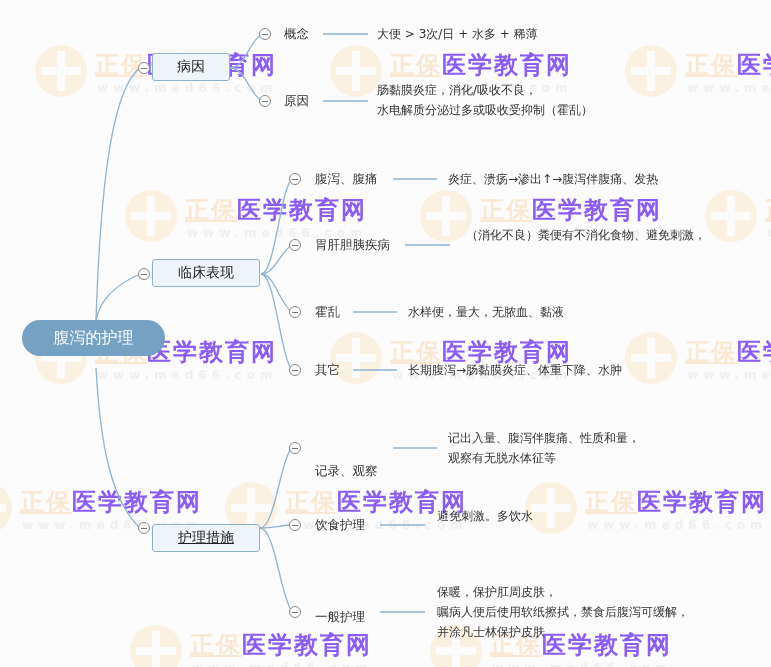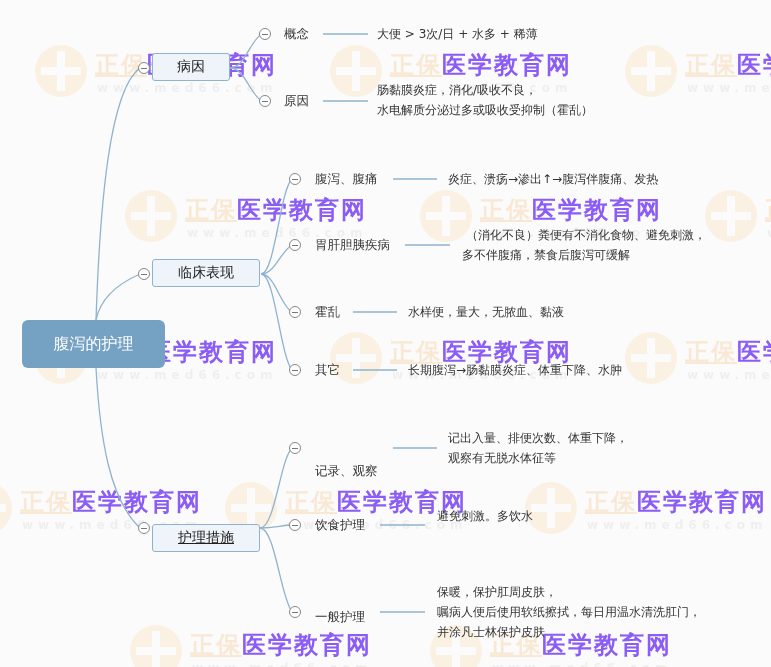--- a/index.html
+++ b/index.html
@@ -5,21 +5,21 @@
   html,body{margin:0;padding:0;}
   body{width:771px;height:667px;background:#fbfbfb;position:relative;overflow:hidden;font-family:"DejaVu Sans","Liberation Sans",sans-serif;color:#333;}
   .wm{position:absolute;pointer-events:none;}
   .wm .logo{position:absolute;left:0;top:0;width:52px;height:52px;border-radius:50%;background:#fbf1e2;}
   .wm .logo:before{content:"";position:absolute;left:22px;top:6px;width:8px;height:40px;background:#fbfbfb;}
   .wm .logo:after{content:"";position:absolute;left:6px;top:22px;width:40px;height:8px;background:#fbfbfb;}
   .wm .t1{position:absolute;left:60px;top:4px;font-size:24px;font-weight:bold;letter-spacing:2px;white-space:nowrap;}
   .wm .t1 .a{color:#f9e9d4;text-decoration:underline;} .wm .t1 .b{color:#8b5cf6;}
   .wm .t2{position:absolute;left:62px;top:36px;font-size:12px;font-weight:bold;letter-spacing:5px;color:#efefef;white-space:nowrap;}
   svg.lines{position:absolute;left:0;top:0;}
-  .root{position:absolute;left:22px;top:320px;width:143px;height:48px;background:#75a2c3;border-radius:6px;color:#fff;font-size:16px;display:flex;align-items:center;justify-content:center;}
+  .root{position:absolute;left:22px;top:320px;width:143px;height:36px;background:#75a2c3;border-radius:18px;color:#fff;font-size:16px;display:flex;align-items:center;justify-content:center;}
   .branch{position:absolute;height:28px;background:#eef4f9;border:1px solid #8fb3cf;border-radius:3px;font-size:14px;color:#222;display:flex;align-items:center;justify-content:center;box-sizing:border-box;}
   .toggle{position:absolute;width:12px;height:12px;border:1.3px solid #888;border-radius:50%;background:#fff;box-sizing:border-box;}
   .toggle:after{content:"";position:absolute;left:2px;right:2px;top:4.5px;height:1.2px;background:#777;}
   .leaf{position:absolute;font-size:12.5px;color:#333;white-space:nowrap;}
   .desc{position:absolute;font-size:12px;color:#333;line-height:20px;white-space:nowrap;}
 </style>
 </head>
 <body>
 
 <div class="wm" style="left:35px;top:45px;">
@@ -152,21 +152,20 @@
 <div class="toggle" style="left:289px;top:173px;"></div>
 <div class="leaf" style="left:315px;top:171px;">腹泻、腹痛</div>
 <div class="desc" style="left:448px;top:169px;">
     <div>炎症、溃疡→渗出↑→腹泻伴腹痛、发热</div>
   </div>
 
 <div class="toggle" style="left:289px;top:239px;"></div>
 <div class="leaf" style="left:315px;top:237px;">胃肝胆胰疾病</div>
 <div class="desc" style="left:462px;top:225px;">
     <div style="margin-left:4px;">（消化不良）粪便有不消化食物、避免刺激，</div>
-    <div>多不伴腹痛，禁食后腹泻可缓解</div>
   </div>
 
 <div class="toggle" style="left:289px;top:306px;"></div>
 <div class="leaf" style="left:315px;top:304px;">霍乱</div>
 <div class="desc" style="left:408px;top:302px;">
     <div>水样便，量大，无脓血、黏液</div>
   </div>
 
 <div class="toggle" style="left:289px;top:364px;"></div>
 <div class="leaf" style="left:315px;top:362px;">其它</div>
@@ -175,29 +174,29 @@
   </div>
 
 <div class="toggle" style="left:138px;top:522px;"></div>
 <div class="branch" style="left:152px;top:524px;width:108px;text-decoration:underline;">
     <span>护理措施</span>
   </div>
 
 <div class="toggle" style="left:289px;top:442px;"></div>
 <div class="leaf" style="left:315px;top:440px;margin-top:23px;">记录、观察</div>
 <div class="desc" style="left:448px;top:428px;">
-    <div>记出入量、排便次数、体重下降，</div>
+    <div>记出入量、腹泻伴腹痛、性质和量，</div>
     <div>观察有无脱水体征等</div>
   </div>
 
 <div class="toggle" style="left:289px;top:519px;"></div>
 <div class="leaf" style="left:315px;top:517px;">饮食护理</div>
 <div class="desc" style="left:437px;top:506px;">
     <div>避免刺激。多饮水</div>
   </div>
 
 <div class="toggle" style="left:289px;top:606px;"></div>
 <div class="leaf" style="left:315px;top:609px;">一般护理</div>
 <div class="desc" style="left:437px;top:582px;">
     <div>保暖，保护肛周皮肤，</div>
-    <div>嘱病人便后使用软纸擦拭，每日用温水清洗肛门，</div>
+    <div>嘱病人便后使用软纸擦拭，禁食后腹泻可缓解，</div>
     <div>并涂凡士林保护皮肤</div>
   </div>
 
 </body></html>

